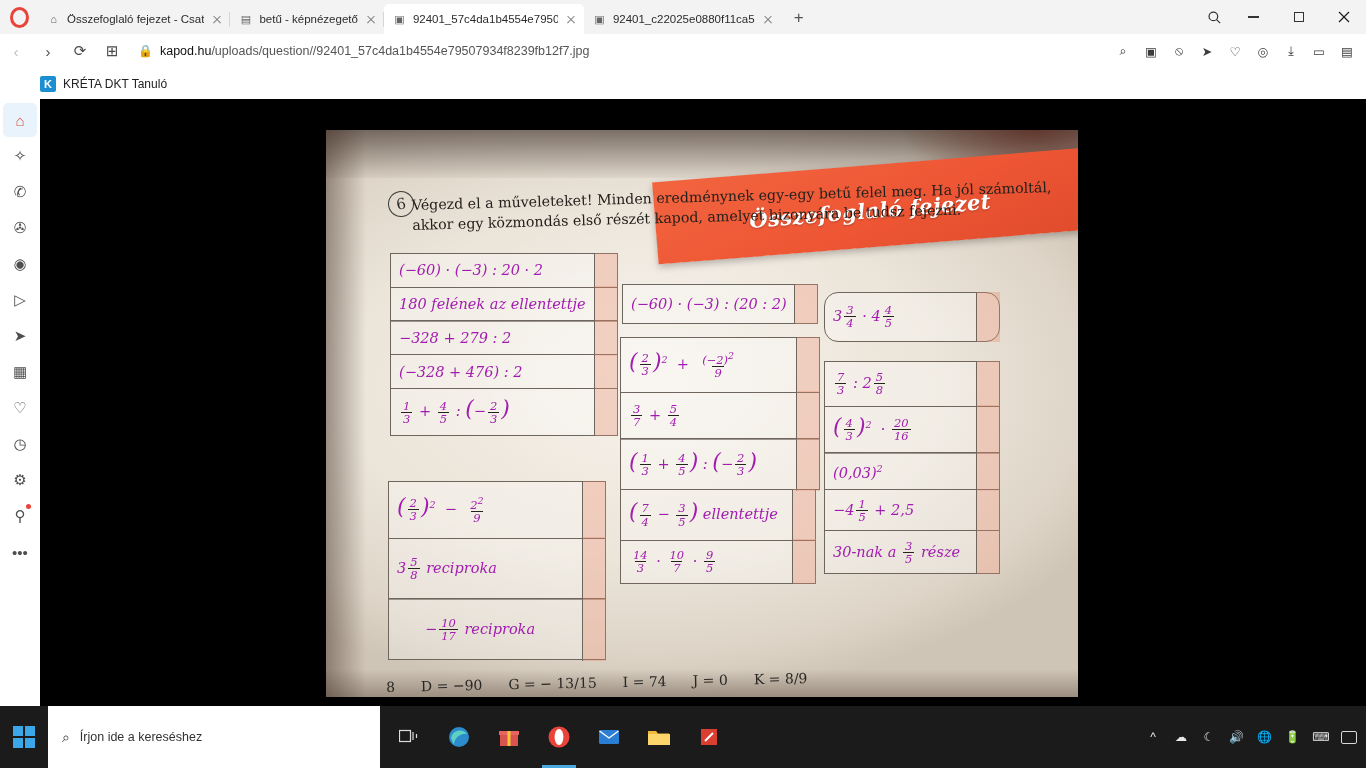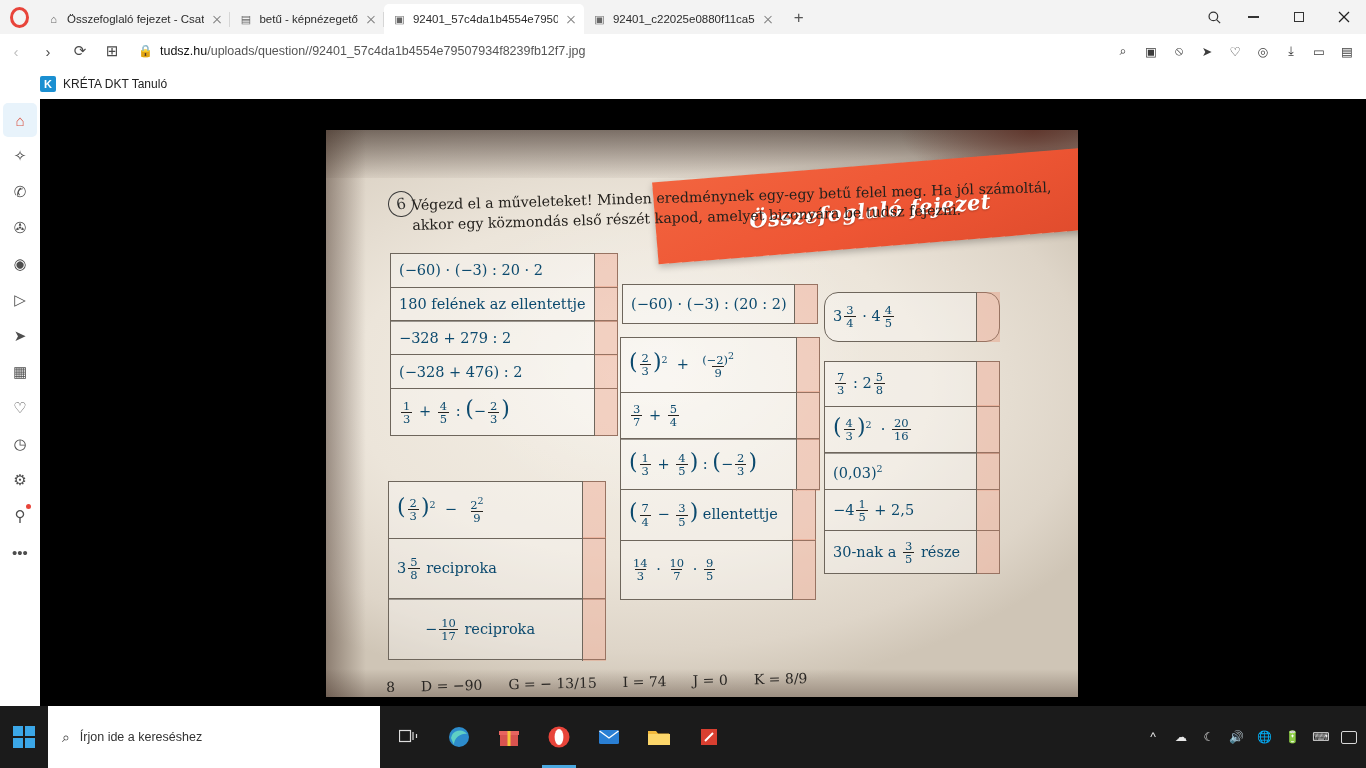--- a/index.html
+++ b/index.html
@@ -193,25 +193,26 @@
     font-family: "DejaVu Serif", serif; font-size: 14.2px; line-height: 20px;
     color: #23201c; transform: rotate(-1.6deg);
   }
 
   .boxes { position: absolute; left: 0; top: 0; width: 100%; height: 100%; }
   .col { position: absolute; }
   .col .cell {
     border: 1.2px solid #6e665c;
     background: rgba(255,255,255,.30);
     font-family: "DejaVu Serif", serif;
-    color: #0c4a6e;
+    color: #a21caf;
     display: flex; align-items: center;
     padding: 4px 8px;
     position: relative;
     margin-top: -1.2px;
+    font-style: italic;
   }
   .col .cell .tag {
     position: absolute; right: -1.2px; top: -1.2px; bottom: -1.2px; width: 24px;
     border-left: 1.2px solid #6e665c;
     background: rgba(232,140,110,.35);
   }
   .col .cell .expr { font-size: 14.5px; white-space: nowrap; }
 
   
   .fr { display: inline-flex; flex-direction: column; align-items: center;
@@ -326,21 +327,21 @@
   </div>
 
   <div class="addrbar">
     <div class="navbtn disabled">‹</div>
     <div class="navbtn">›</div>
     <div class="navbtn">⟳</div>
     <div class="navbtn">⊞</div>
 
     <div class="urlzone">
       <span class="lockicon">🔒</span>
-      <span class="urltext"><span class="host">tudsz.hu</span><span class="path">/uploads/question//92401_57c4da1b4554e79507934f8239fb12f7.jpg</span></span>
+      <span class="urltext"><span class="host">kapod.hu</span><span class="path">/uploads/question//92401_57c4da1b4554e79507934f8239fb12f7.jpg</span></span>
     </div>
 
     <div class="rightIcons">
       <div class="ricon">⌕</div>
       <div class="ricon">▣</div>
       <div class="ricon">⦸</div>
       <div class="ricon">➤</div>
       <div class="ricon">♡</div>
       <div class="ricon">◎</div>
       <div class="ricon">⤓</div>
@@ -547,21 +548,21 @@
                   <span class="n">7</span>
                   <span class="d">4</span>
                 </span> −
               <span class="fr">
                   <span class="n">3</span>
                   <span class="d">5</span>
                 </span><span class="paren">)</span>&nbsp;ellentettje
             </span>
             <span class="tag"></span>
           </div>
-          <div class="cell" style="height:60px;">
+          <div class="cell" style="height:44px;">
             <span class="expr">
               <span class="fr">
                   <span class="n">14</span>
                   <span class="d">3</span>
                 </span> ·
               <span class="fr">
                   <span class="n">10</span>
                   <span class="d">7</span>
                 </span> ·
               <span class="fr">

